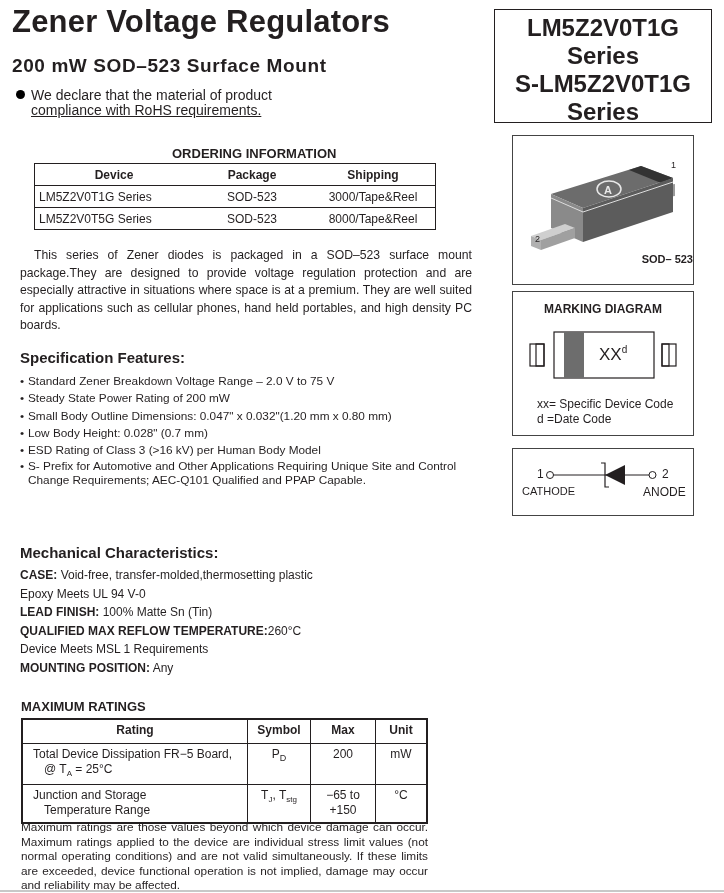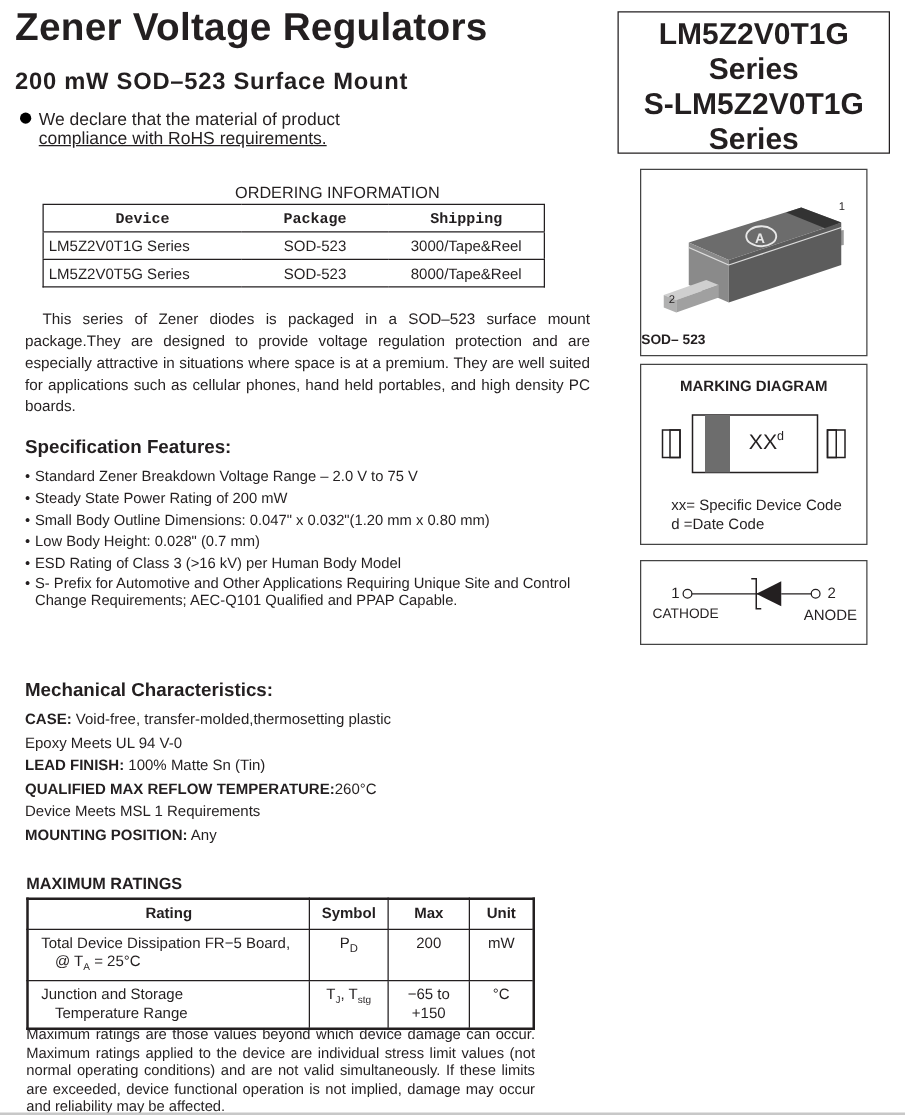--- a/index.html
+++ b/index.html
@@ -6,33 +6,33 @@
   body { width:724px; height:893px; position:relative; overflow:hidden; font-family:"Liberation Sans", sans-serif; color:#231f20; }
   .abs { position:absolute; }
   .title { left:12px; top:4px; font-size:31px; font-weight:bold; letter-spacing:0.2px; white-space:nowrap; }
   .subtitle { left:12px; top:55px; font-size:19px; font-weight:bold; letter-spacing:0.6px; white-space:nowrap; }
   .rohs { left:16px; top:88px; font-size:14px; line-height:15px; }
   .rohs .bullet { display:inline-block; width:9px; height:9px; border-radius:50%; background:#000; margin-right:6px; vertical-align:1px; }
   .rohs .l2 { padding-left:15px;text-decoration:underline; }
 
   .partbox { left:494px; top:9px; width:218px; height:114px; border:1.5px solid #231f20; box-sizing:border-box; text-align:center; font-weight:bold; font-size:24px; line-height:28px; padding-top:4px; }
   .pkgbox { left:512px; top:135px; width:182px; height:150px; border:1px solid #444; box-sizing:border-box; }
-  .pkgbox .label { position:absolute; left:0; right:0; bottom:6px; text-align:left; font-size:11px; font-weight:bold; }
+  .pkgbox .label { position:absolute; left:0; right:0; bottom:19px; text-align:right; font-size:11px; font-weight:bold; }
   .pkgbox .pin { position:absolute; font-size:9px; }
   .markbox { left:512px; top:291px; width:182px; height:145px; border:1px solid #444; box-sizing:border-box; }
   .markbox .hd { position:absolute; top:10px; left:0; right:0; text-align:center; font-size:12px; font-weight:bold; }
   .markbox .legend { position:absolute; left:24px; top:105px; font-size:12px; line-height:15px; }
   .diodebox { left:512px; top:448px; width:182px; height:68px; border:1px solid #444; box-sizing:border-box; }
 
-  .ordhead { left:172px; top:146px; font-size:13px; font-weight:normal;margin-left:16px; }
+  .ordhead { left:172px; top:146px; font-size:13px; font-weight:bold; }
   table { border-collapse:collapse; }
   .ordtbl { left:34px; top:163px; width:402px; font-size:12px; }
   .ordtbl td, .ordtbl th { border-top:1px solid #231f20; padding:2px 4px; height:17px; }
   .ordtbl { border:1.5px solid #231f20; }
-  .ordtbl th { font-weight:bold; text-align:center;font-family:Liberation Mono, monospace; }
+  .ordtbl th { font-weight:bold; text-align:center; }
   .ordtbl td.c { text-align:center; }
 
   .para { left:20px; top:247px; width:452px; font-size:12.2px; line-height:17.5px; text-align:justify; }
   .para .indent { display:inline-block; width:14px; }
 
   .h2 { font-size:15px; font-weight:bold; }
   .spec-h { left:20px; top:349px; }
   .spec-list { left:20px; top:373px; font-size:11.8px; line-height:17.3px; margin:0; padding:0; list-style:none; width:460px; }
   .spec-list li .d { display:inline-block; width:8px; }
   .spec-list li .cont { padding-left:8px; }

